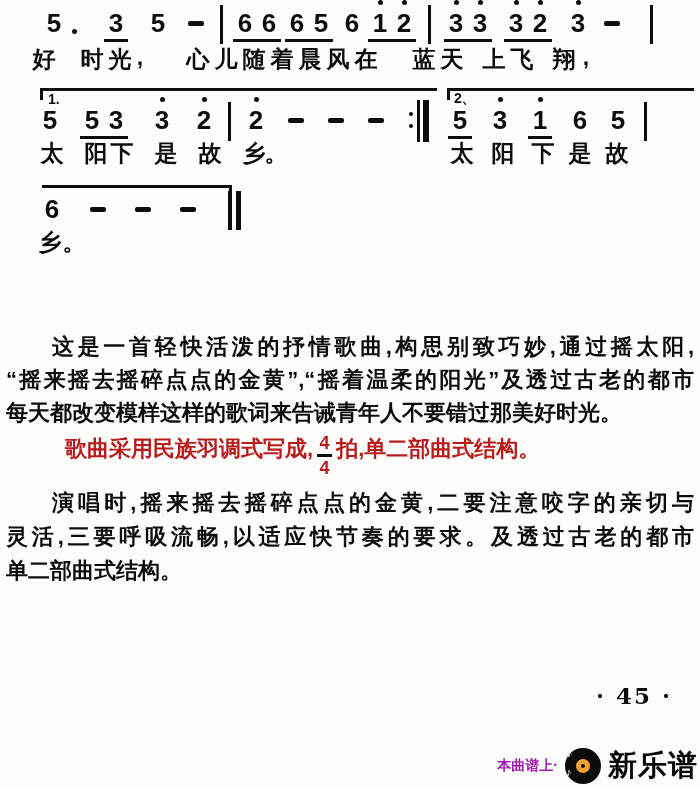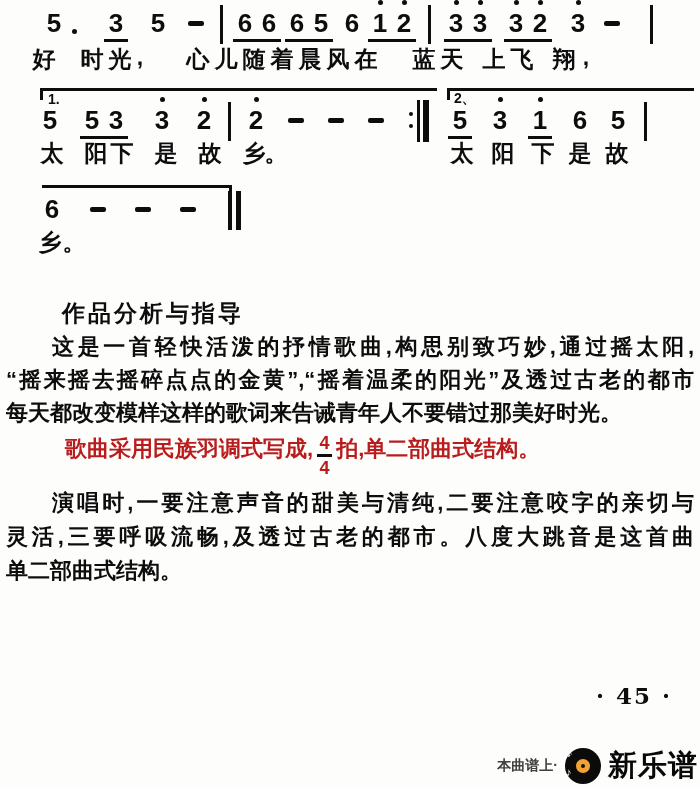--- a/index.html
+++ b/index.html
@@ -37,21 +37,21 @@
   .bline.ind{text-indent:46px;}
   .para2row{position:absolute;left:19px;top:434px;width:688px;height:52px;display:flex;
             font-size:22px;font-weight:bold;color:#b91c1c;padding-left:46px;box-sizing:border-box;}
   .frac{display:inline-flex;flex-direction:column;align-items:center;line-height:1;font-size:18px;font-weight:bold;margin:0 4px;}
   .fbar{width:15px;height:2.5px;background:#0d0d0d;margin:2px 0;}
 
   
   .pagenum{position:absolute;left:572px;top:682px;width:124px;text-align:center;
            font-family:"DejaVu Serif",serif;font-weight:bold;font-size:23px;color:#0d0d0d;letter-spacing:2px;}
   .footer{position:absolute;right:2px;top:746px;height:40px;display:flex;align-items:center;gap:7px;}
-  .fnote{font-size:14px;color:#404040;font-weight:bold;}
+  .fnote{font-size:14px;color:#a21caf;font-weight:bold;}
   .vinyl{position:relative;width:36px;height:36px;border-radius:50%;background:#0b0b0b;flex:0 0 auto;}
   .vcenter{position:absolute;left:11px;top:11px;width:14px;height:14px;border-radius:50%;background:#f2a233;}
   .vdot{position:absolute;left:16px;top:16px;width:4px;height:4px;border-radius:50%;background:#111;}
   .vn1{position:absolute;left:2px;top:0px;color:#fff;font-size:11px;line-height:1;}
   .vn2{position:absolute;left:1px;top:19px;color:#fff;font-size:11px;line-height:1;}
   .brand{font-size:29px;font-weight:bold;color:#080808;letter-spacing:1px;}
 </style>
 </head>
 <body>
 
@@ -160,41 +160,40 @@
           <div class="t1"></div>
           <div class="t2"></div>
         </div>
       </div>
     <div id="l3" class="lrow" style="top:227px">
         <div class="lyr" style="left: 36px;">乡</div>
         <div class="lyr" style="left: 60px;">。</div>
       </div>
   </section>
 
-  <h2 class="heading">作品分析与指导</h2>
 
   <div id="para1" class="para">
       <div class="bline fill ind">这是一首轻快活泼的抒情歌曲,构思别致巧妙,通过摇太阳,</div>
       <div class="bline fill">“摇来摇去摇碎点点的金黄”,“摇着温柔的阳光”及透过古老的都市</div>
       <div class="bline">每天都改变模样这样的歌词来告诫青年人不要错过那美好时光。</div>
     </div>
 
   <div class="para2row">
     <span>歌曲采用民族羽调式写成,</span>
     <span class="frac">
       <span>4</span>
       <span class="fbar"></span>
       <span>4</span>
     </span>
     <span>拍,单二部曲式结构。</span>
   </div>
 
   <div id="para3" class="para">
-      <div class="bline fill ind">演唱时,一要注意声音的甜美与清纯,二要注意咬字的亲切与</div>
-      <div class="bline fill">灵活,三要呼吸流畅,及透过古老的都市。八度大跳音是这首曲</div>
+      <div class="bline fill ind">演唱时,摇来摇去摇碎点点的金黄,二要注意咬字的亲切与</div>
+      <div class="bline fill">灵活,三要呼吸流畅,以适应快节奏的要求。及透过古老的都市</div>
       <div class="bline">单二部曲式结构。</div>
     </div>
 
   <div class="pagenum">· 45 ·</div>
 
   <div class="footer">
     <span class="fnote">本曲谱上·</span>
     <span class="vinyl">
       <span class="vcenter"></span>
       <span class="vdot"></span>

